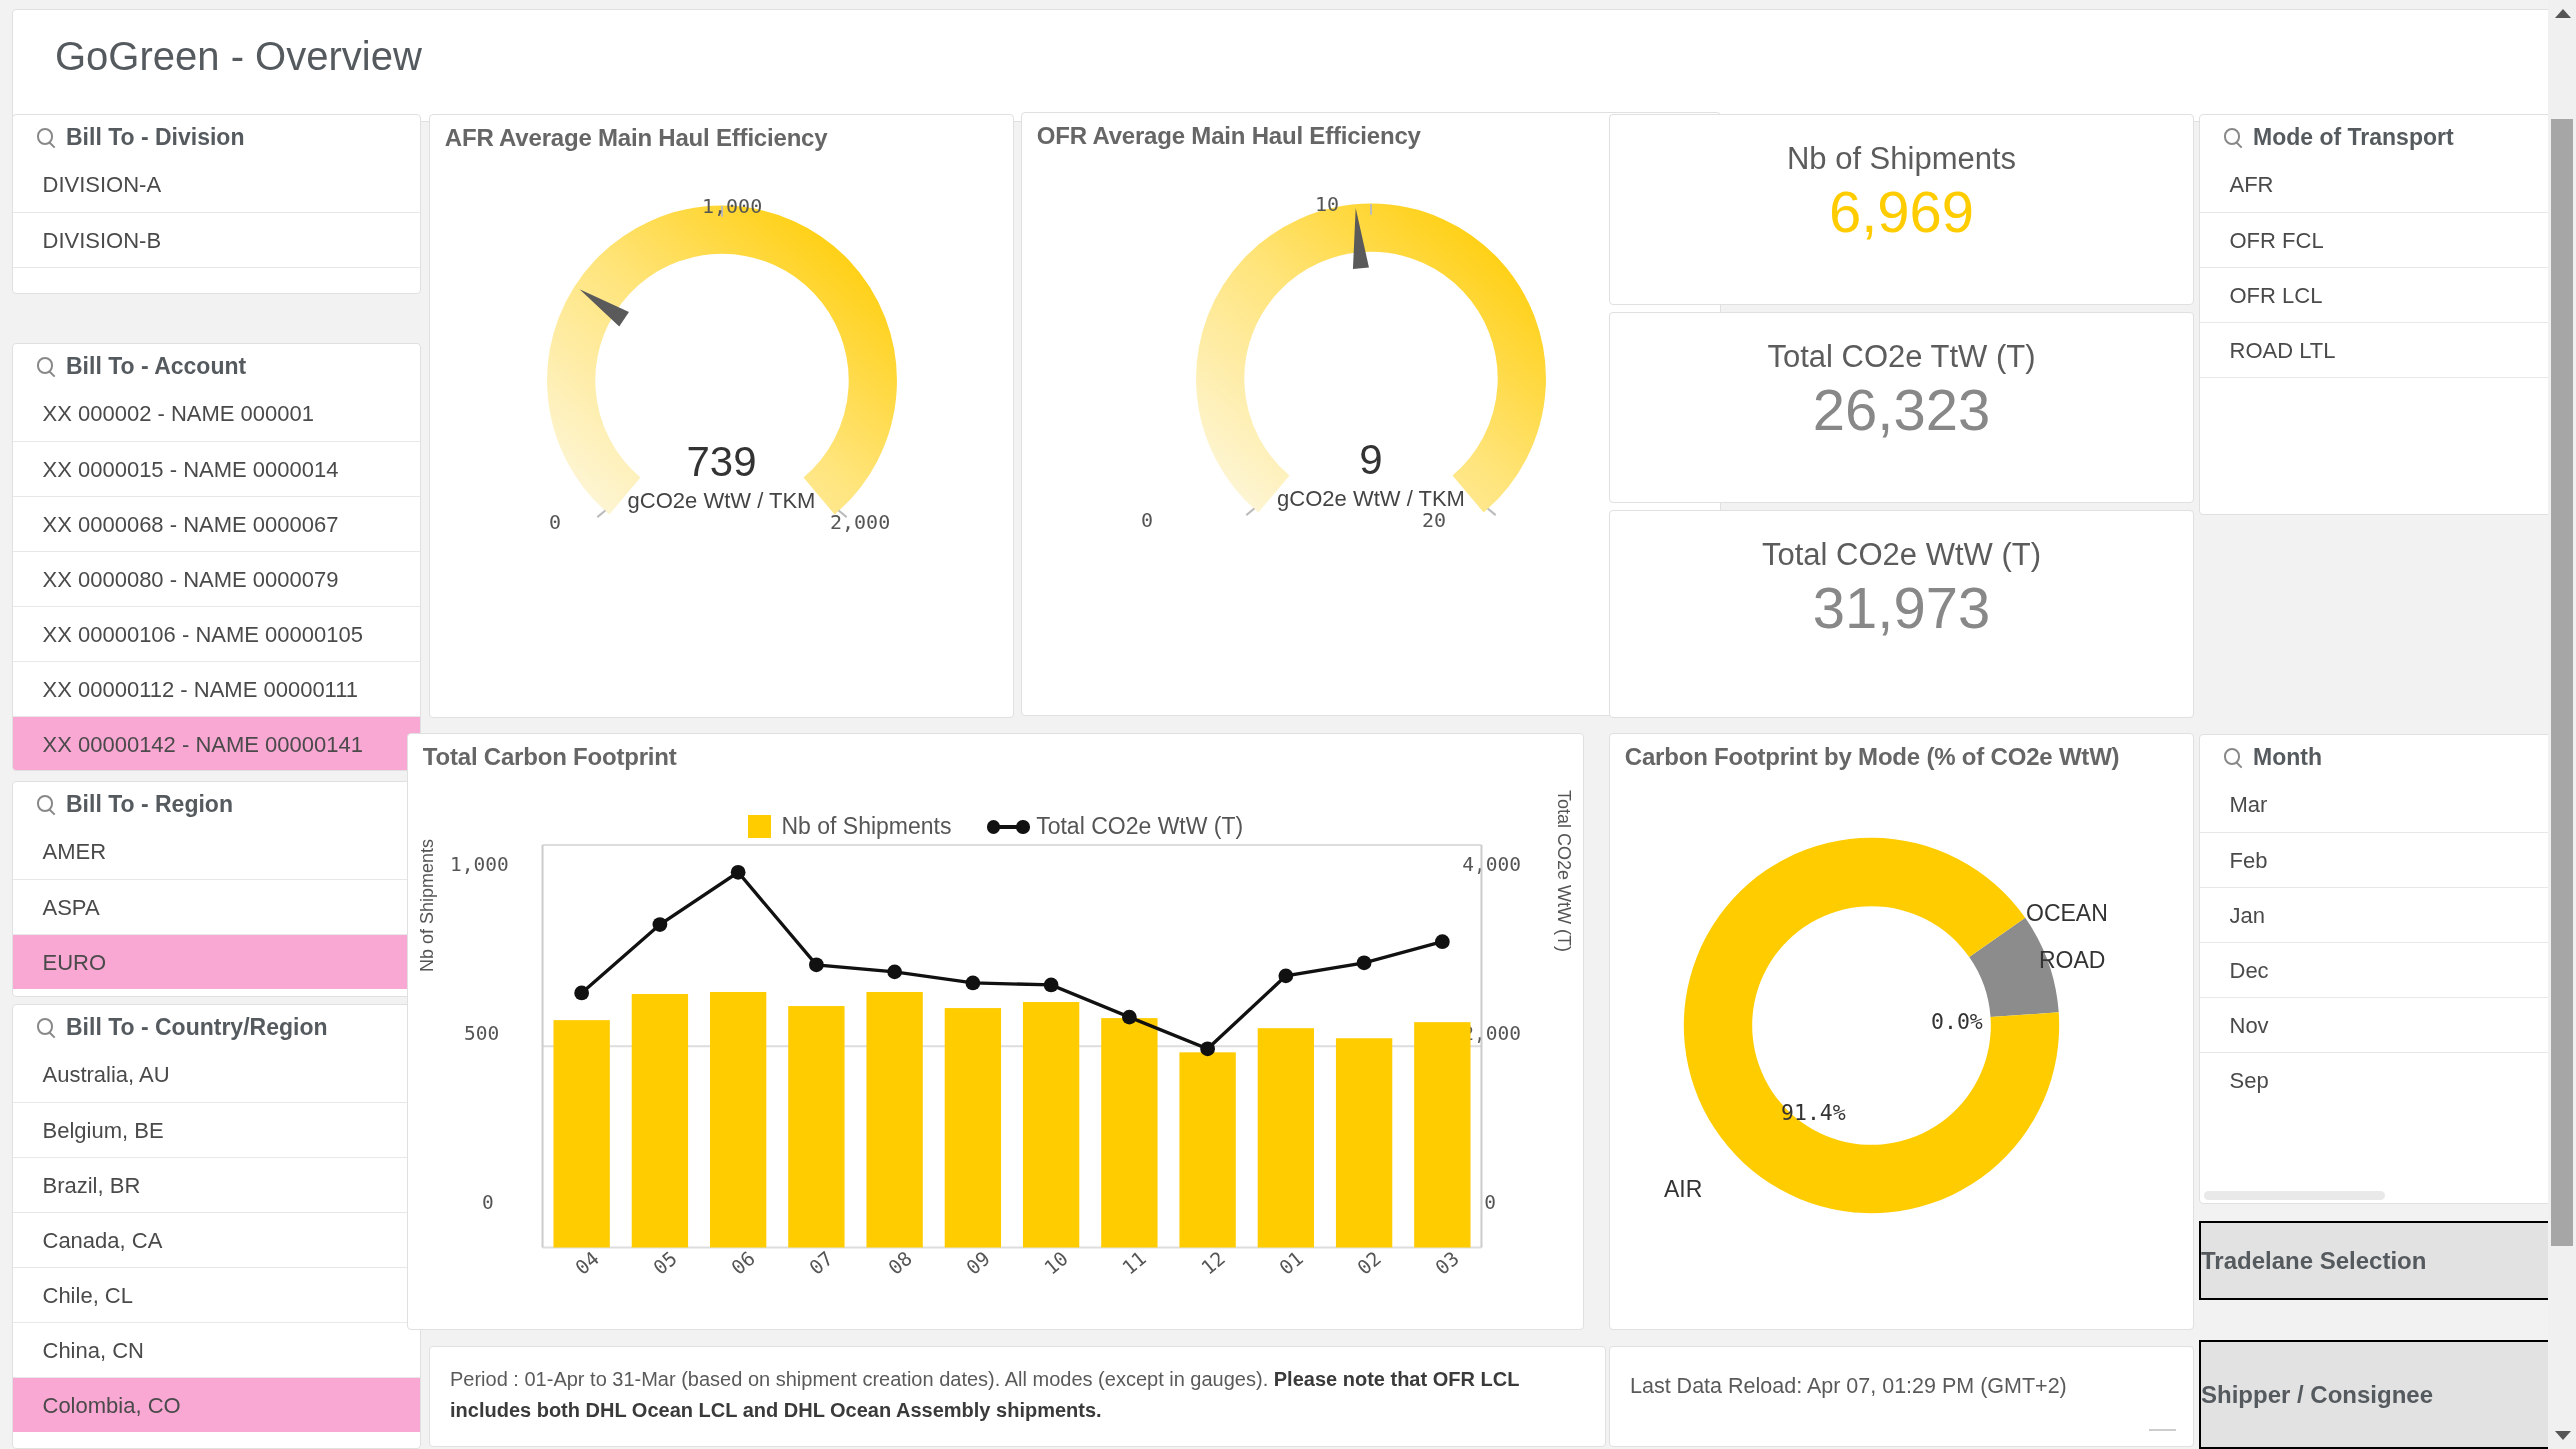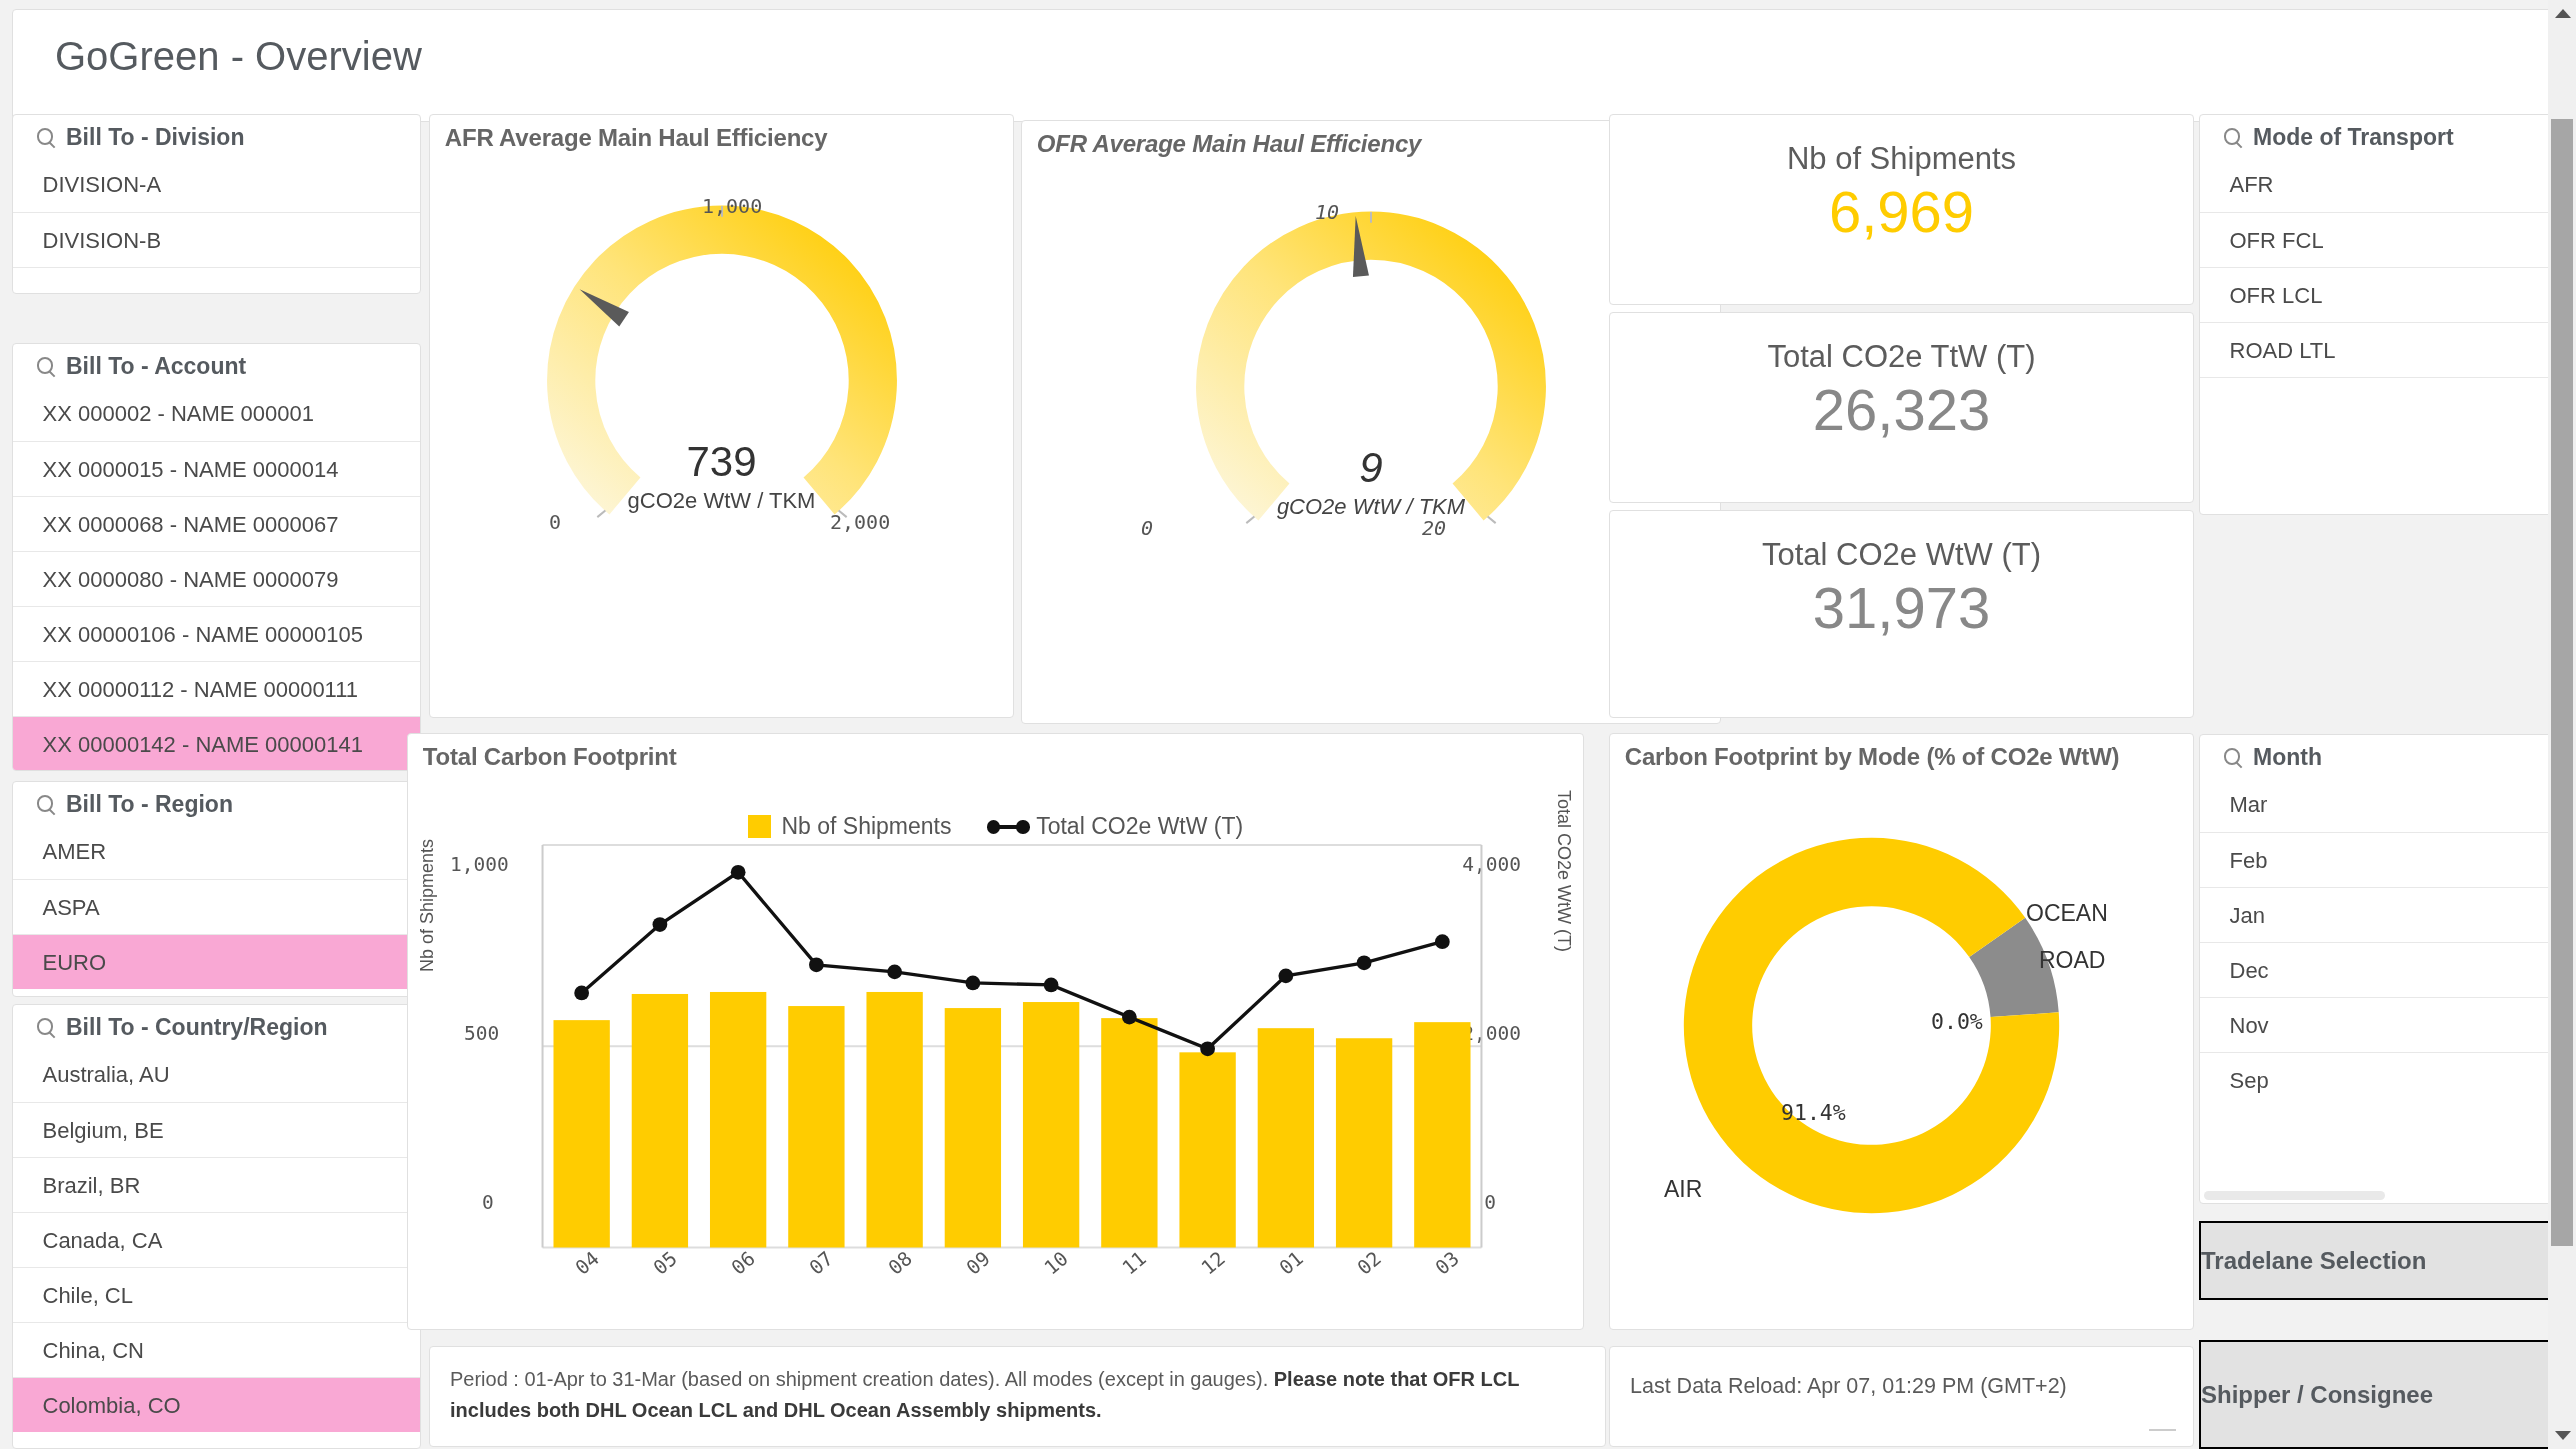--- a/index.html
+++ b/index.html
@@ -92,21 +92,21 @@
   #f-account  { left: 12px; top: 343px;  width: 409px; height: 428px; }
   #f-region   { left: 12px; top: 781px; width: 409px; height: 216px; }
   #f-country  { left: 12px; top: 1004px; width: 409px; height: 445px; }
 
   
   #f-mode  { left: 2199px; top: 114px;  width: 364px; height: 401px; }
   #f-month { left: 2199px; top: 734px; width: 364px; height: 470px; }
 
   
   #gauge-afr { left: 429px;  top: 114px; width: 585px; height: 604px; }
-  #gauge-ofr { left: 1021px; top: 120px; width: 700px; height: 604px; font-style: italic; }
+  #gauge-ofr { left: 1021px; top: 112px; width: 700px; height: 604px; }
   .gauge-body { position: relative; width: 100%; height: 530px; }
   .gauge-svg { position: absolute; left: 50%; top: 35px; transform: translateX(-50%); }
   .gauge-center {
     position: absolute; left: 0; right: 0; top: 288px;
     text-align: center;
   }
   .gauge-value { font-size: 42px; color: #333; line-height: 1.05; }
   .gauge-unit  { font-size: 22px; color: #444; margin-top: 4px; }
   .gauge-tick {
     position: absolute; font-size: 20px; color: #555;

